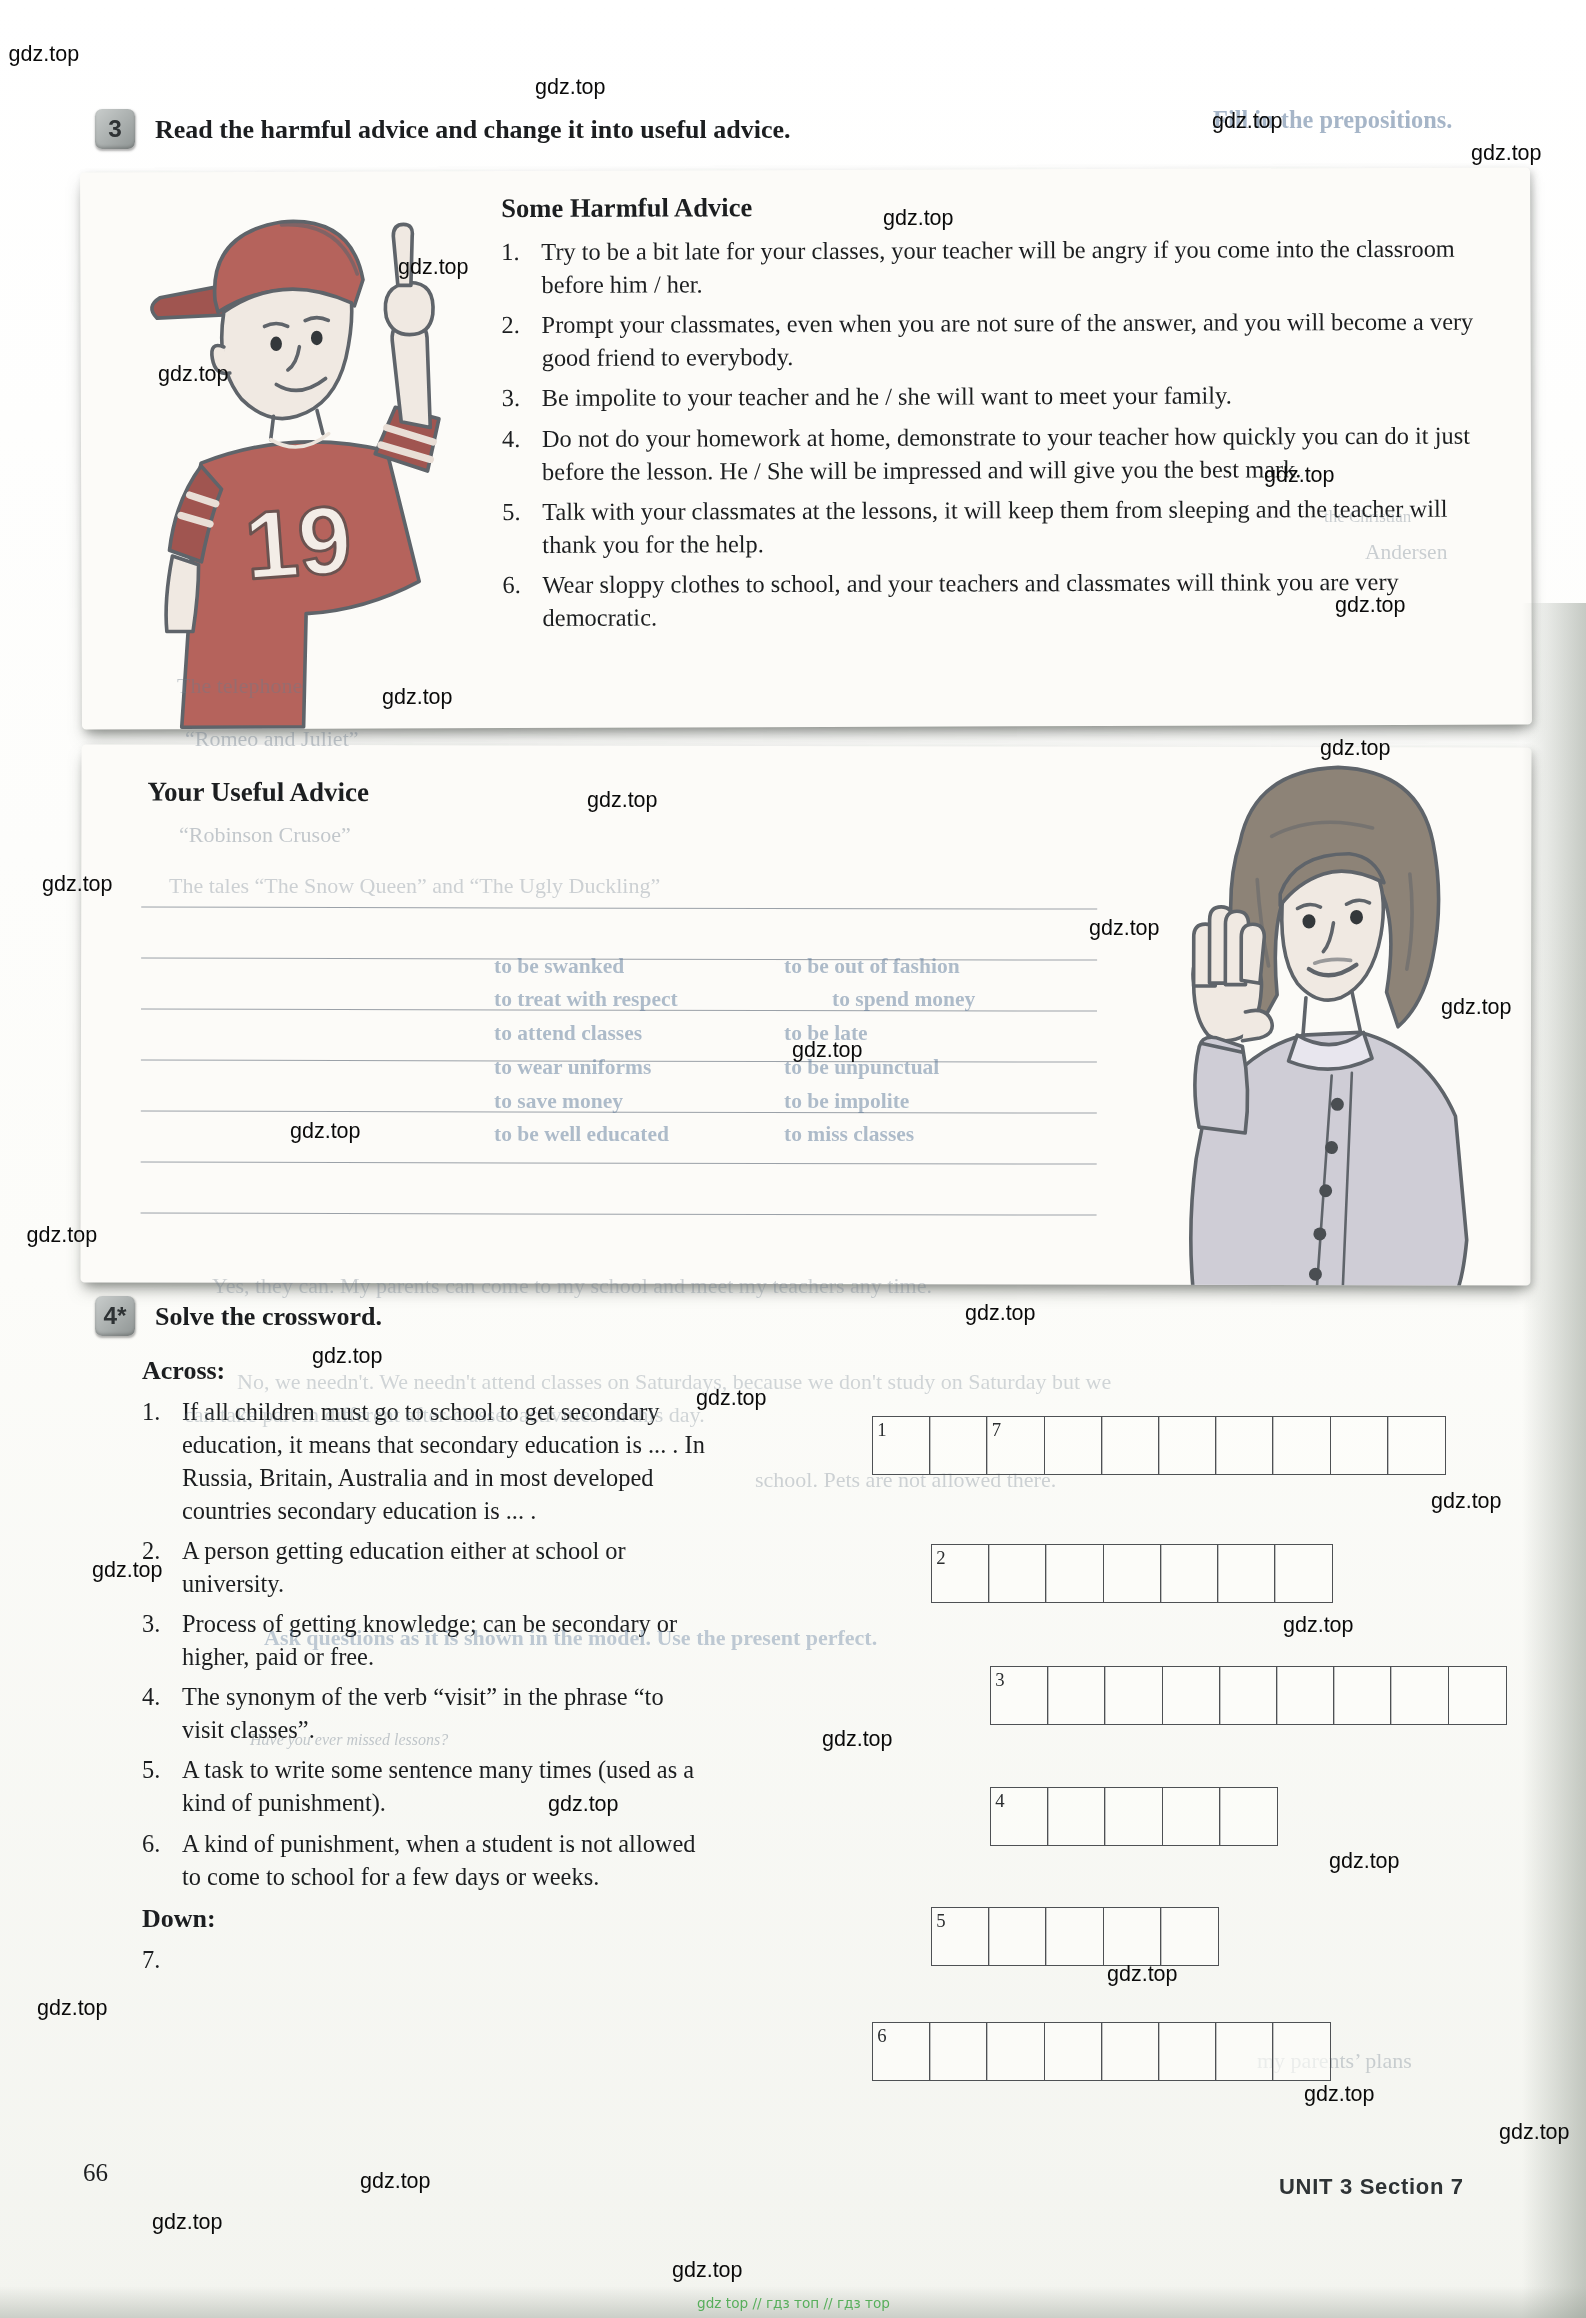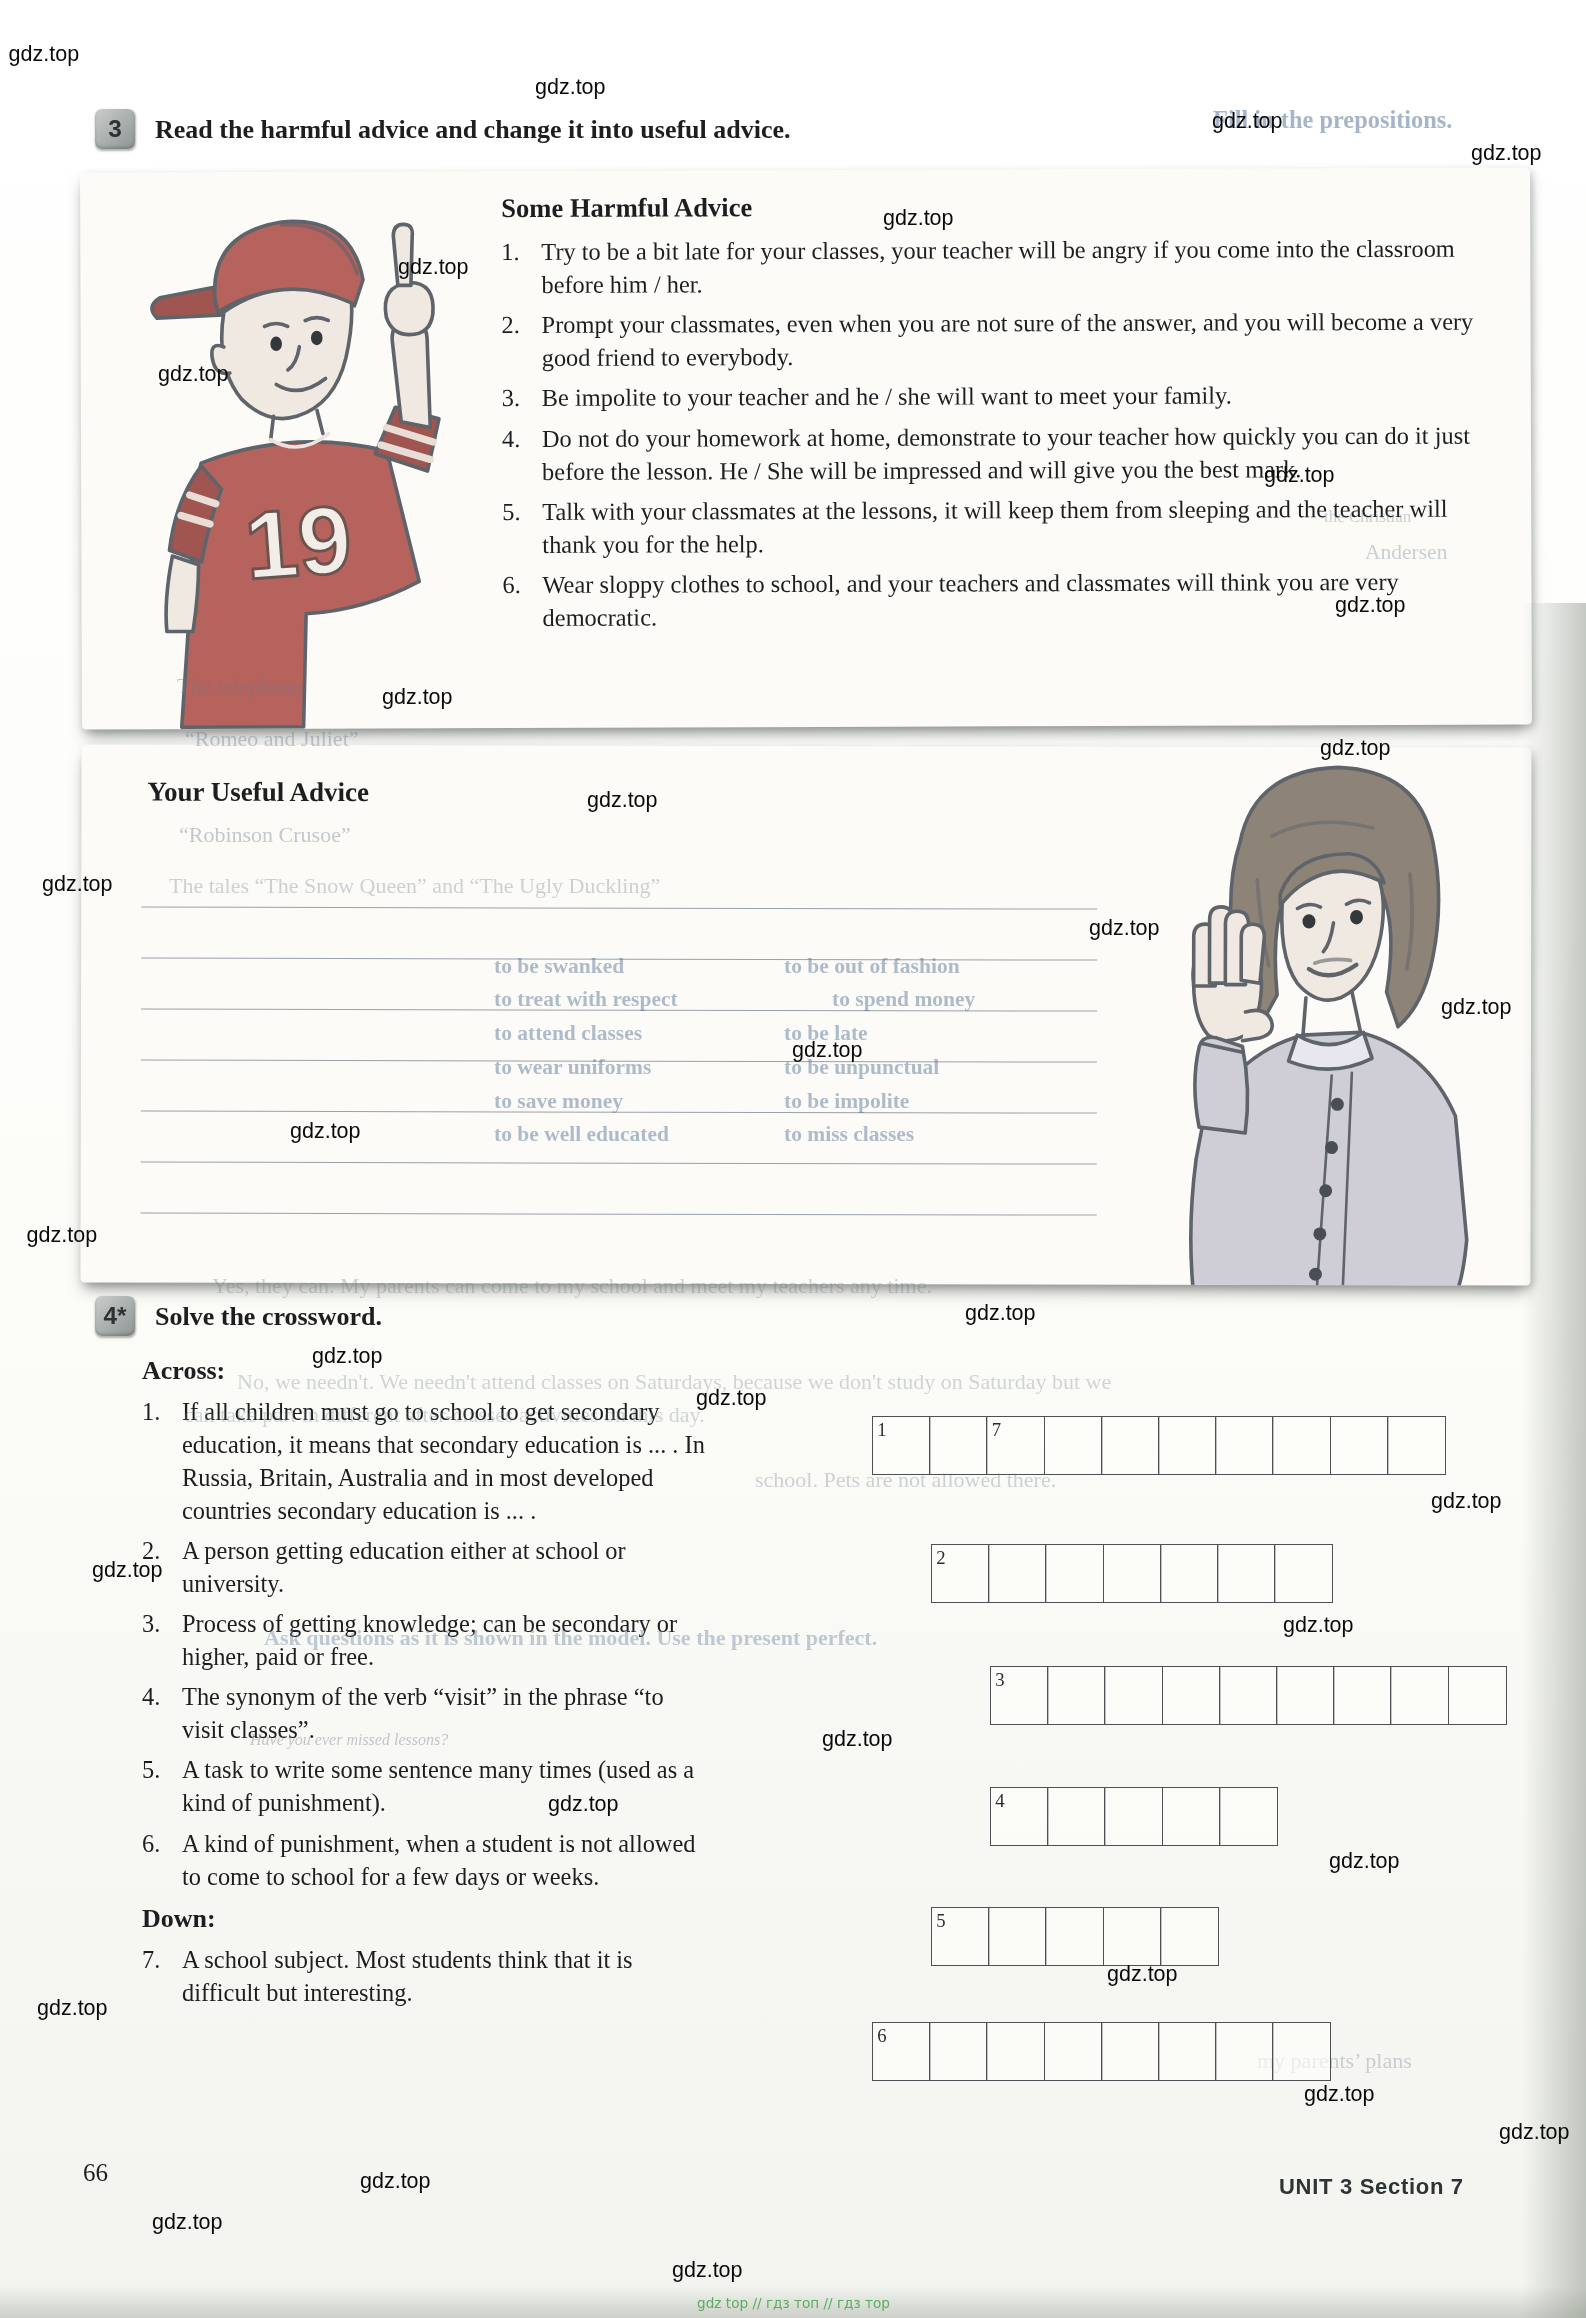--- a/index.html
+++ b/index.html
@@ -204,21 +204,20 @@
         </li>
         <li class="clue-item">
           <span class="li-num">6.</span>
           <span class="li-text">A kind of punishment, when a student is not allowed to come to school for a few days or weeks.</span>
         </li>
       </ol>
     <div class="clue-label">Down:</div>
     <ol class="plain" id="down-list">
         <li class="clue-item">
           <span class="li-num">7.</span>
-          <span class="li-text">A school subject. Most students think that it is difficult but interesting.</span>
         </li>
       </ol>
   </div>
 
   <div id="crossword">
       <div class="xw-row" style="left: 872px; top: 1416px;">
         <div class="xw-cell">
           <span class="xw-num">1</span>
         </div>
         <div class="xw-cell"></div>

